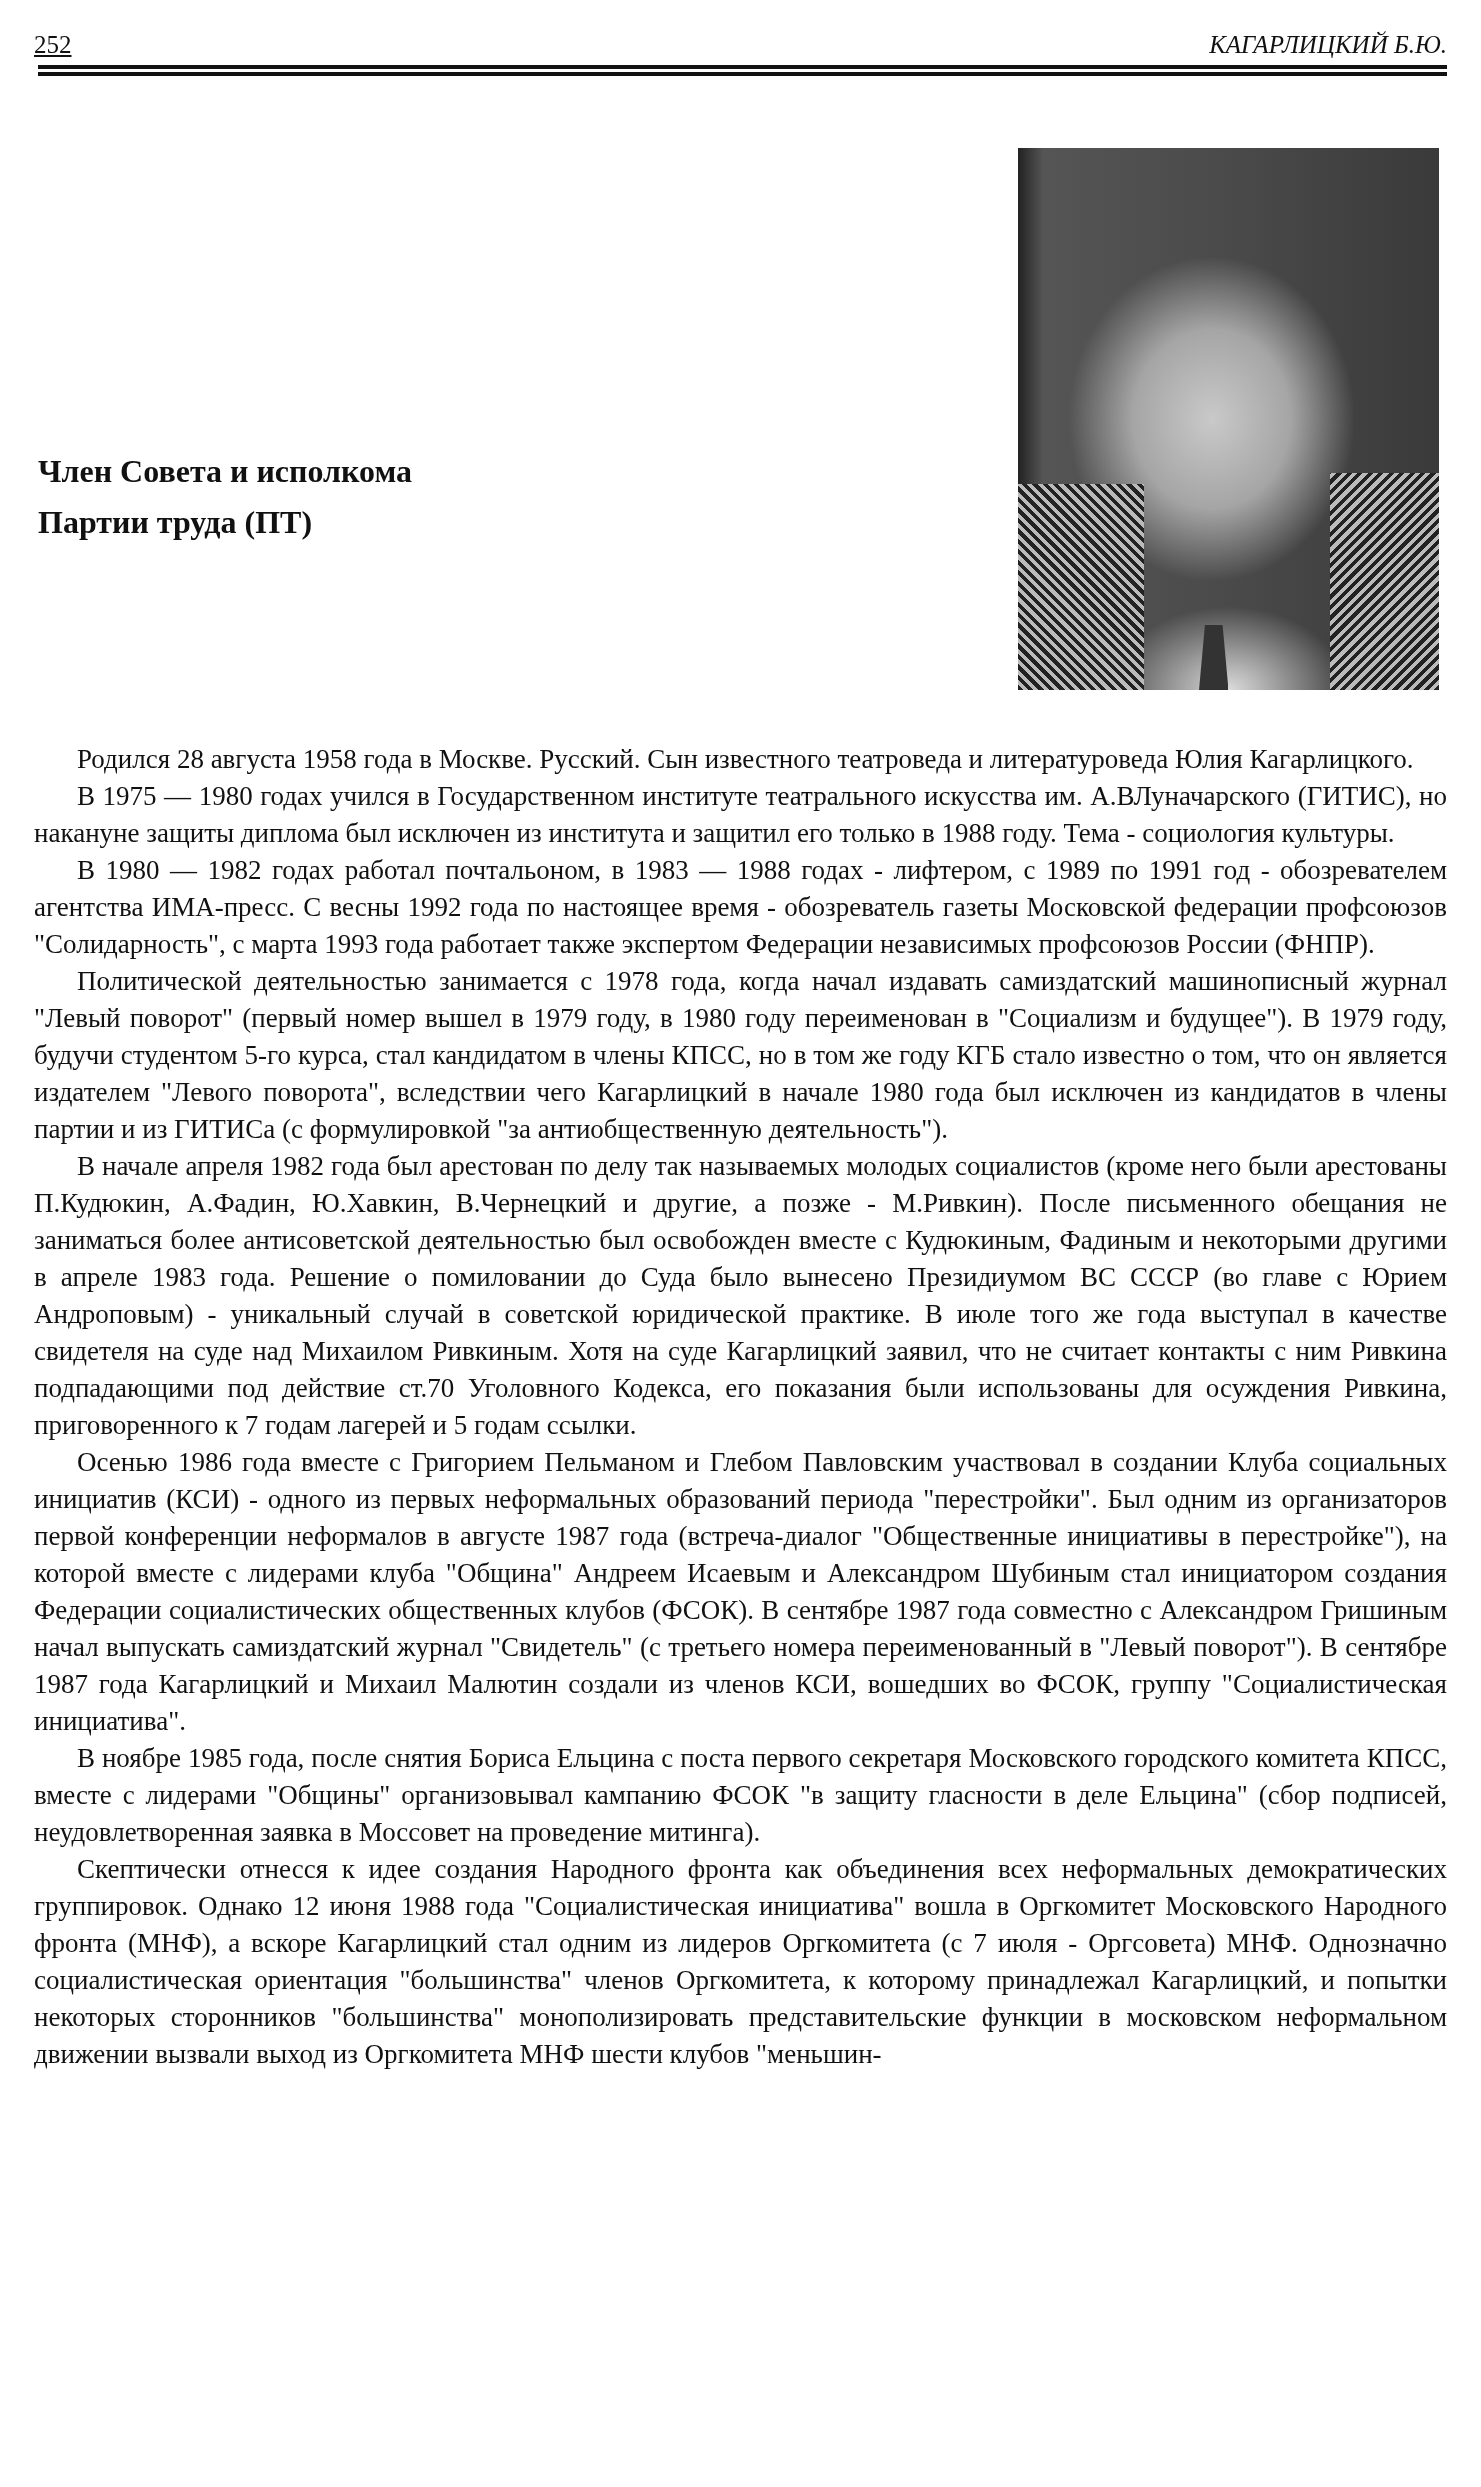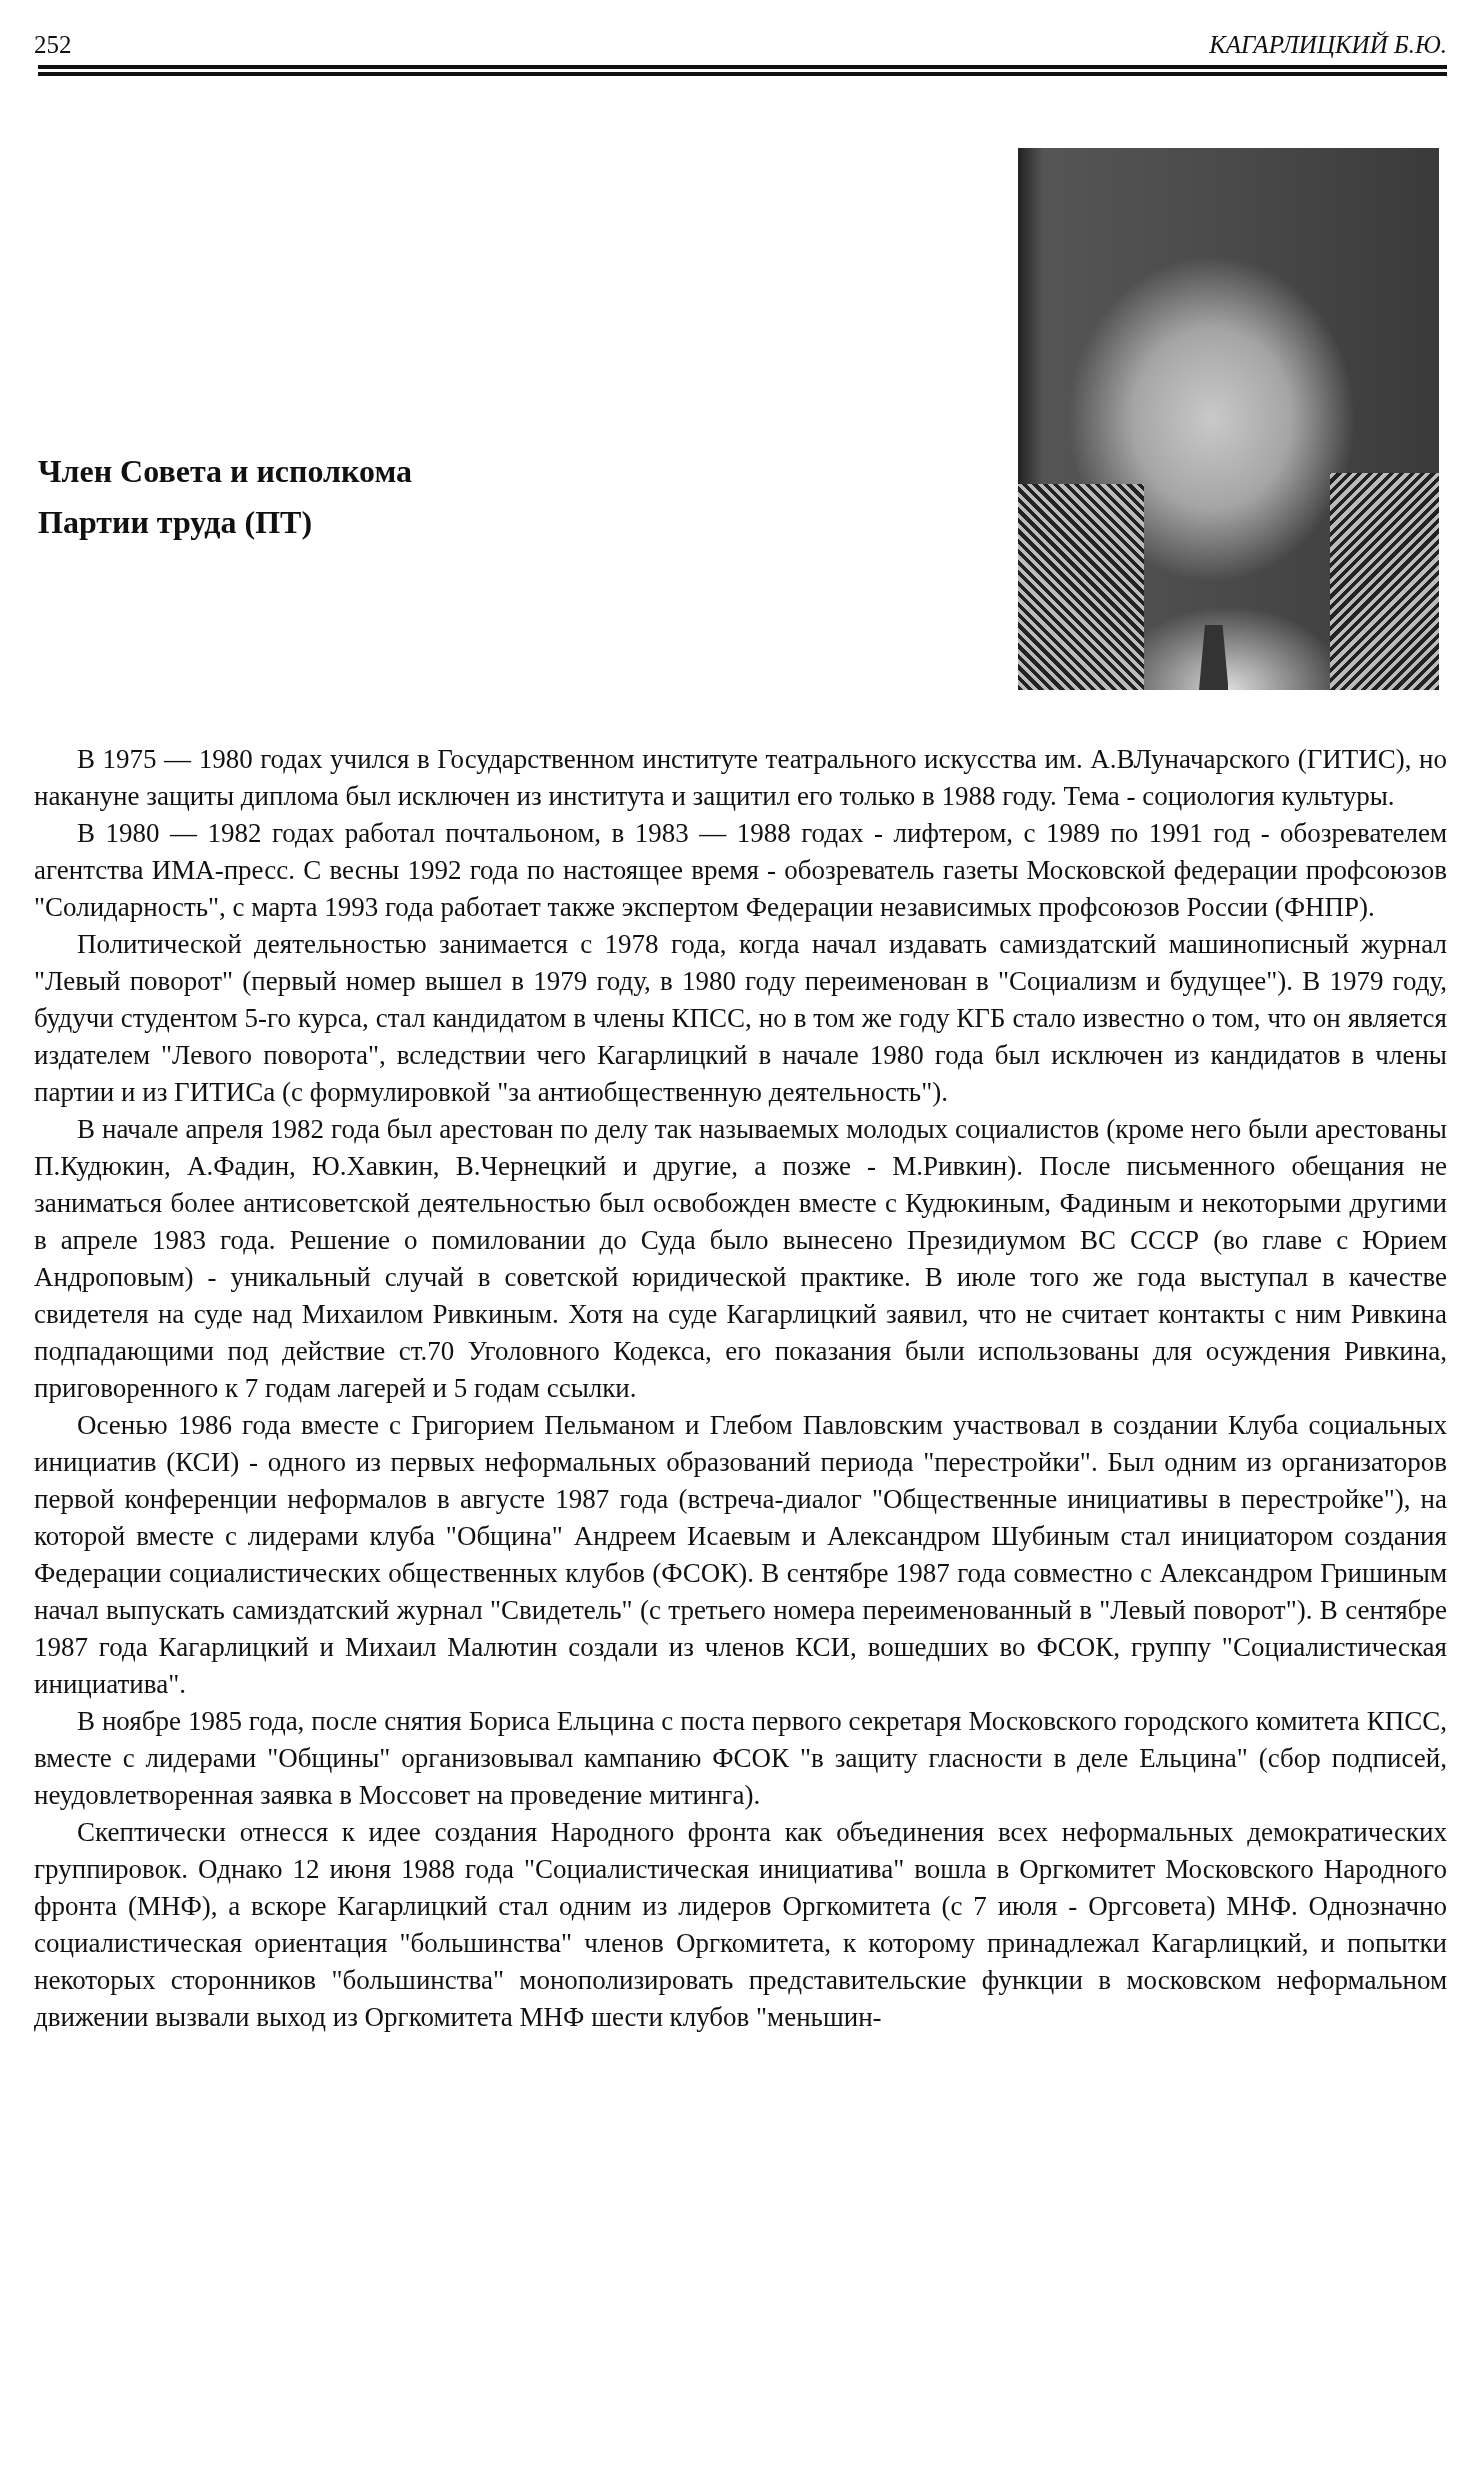--- a/index.html
+++ b/index.html
@@ -1,18 +1,18 @@
 <!DOCTYPE html>
 <html style="font-size:10px"><head>
 <meta charset="utf-8">
 <style>
   html, body { margin:0; padding:0; background:#ffffff; }
   body { width:1481px; height:2487px; position:relative; overflow:hidden; color:#111; font-family:"Liberation Serif","DejaVu Serif",serif; }
   .running-head { position:absolute; left:34px; right:34px; top:25px; height:37px; font-size:25px; }
-  .page-num { position:absolute; left:0; top:6.2px; }
+  .page-num { position:absolute; left:0; top:6.2px;text-decoration:underline; }
   .running-title { position:absolute; right:0; top:6.2px; font-style:italic;text-align:right; }
   .rule { position:absolute; left:38px; right:34px; height:4.3px; background:#111; }
   .rule.r1 { top:65px; } .rule.r2 { top:72px; }
   .name { position:absolute; left:38px; top:162px; font-weight:bold; font-size:59px; line-height:75px; }
   .role { position:absolute; left:38px; top:446px; font-weight:bold; font-size:32px; line-height:51px; }
   .photo { position:absolute; left:1018px; top:148px; width:421px; height:542px; background:
      radial-gradient(ellipse 34% 30% at 46% 50%, #c9c9c9 0%, #a5a5a5 55%, rgba(80,80,80,0) 100%),
      radial-gradient(ellipse 40% 22% at 50% 100%, #dcdcdc 0%, rgba(220,220,220,0) 70%),
      linear-gradient(90deg,#222 0%, #555 6%, #4a4a4a 50%, #3a3a3a 100%); }
   .photo .jacket-l { position:absolute; left:0; bottom:0; width:30%; height:38%; background:repeating-linear-gradient(45deg,#222 0 3.7px,#bbb 3.7px 7.4px); }
@@ -39,20 +39,21 @@
   <div>Партии труда (ПТ)</div>
 </div>
 
 <div class="photo">
   <div class="jacket-l"></div>
   <div class="jacket-r"></div>
   <div class="tie"></div>
 </div>
 
 <div class="body">
+  <p>Родился 28 августа 1958 года в Москве. Русский. Сын известного театроведа и литературоведа Юлия Кагарлицкого.</p>
   <p>В 1975 — 1980 годах учился в Государственном институте театрального искусства им. А.ВЛуначарского (ГИТИС), но накануне защиты диплома был исключен из института и защитил его только в 1988 году. Тема - социология культуры.</p>
   <p>В 1980 — 1982 годах работал почтальоном, в 1983 — 1988 годах - лифтером, с 1989 по 1991 год - обозревателем агентства ИМА-пресс. С весны 1992 года по настоящее время - обозреватель газеты Московской федерации профсоюзов "Солидарность", с марта 1993 года работает также экспертом Федерации независимых профсоюзов России (ФНПР).</p>
   <p>Политической деятельностью занимается с 1978 года, когда начал издавать самиздатский машинописный журнал "Левый поворот" (первый номер вышел в 1979 году, в 1980 году переименован в "Социализм и будущее"). В 1979 году, будучи студентом 5-го курса, стал кандидатом в члены КПСС, но в том же году КГБ стало известно о том, что он является издателем "Левого поворота", вследствии чего Кагарлицкий в начале 1980 года был исключен из кандидатов в члены партии и из ГИТИСа (с формулировкой "за антиобщественную деятельность").</p>
   <p>В начале апреля 1982 года был арестован по делу так называемых молодых социалистов (кроме него были арестованы П.Кудюкин, А.Фадин, Ю.Хавкин, В.Чернецкий и другие, а позже - М.Ривкин). После письменного обещания не заниматься более антисоветской деятельностью был освобожден вместе с Кудюкиным, Фадиным и некоторыми другими в апреле 1983 года. Решение о помиловании до Суда было вынесено Президиумом ВС СССР (во главе с Юрием Андроповым) - уникальный случай в советской юридической практике. В июле того же года выступал в качестве свидетеля на суде над Михаилом Ривкиным. Хотя на суде Кагарлицкий заявил, что не считает контакты с ним Ривкина подпадающими под действие ст.70 Уголовного Кодекса, его показания были использованы для осуждения Ривкина, приговоренного к 7 годам лагерей и 5 годам ссылки.</p>
   <p>Осенью 1986 года вместе с Григорием Пельманом и Глебом Павловским участвовал в создании Клуба социальных инициатив (КСИ) - одного из первых неформальных образований периода "перестройки". Был одним из организаторов первой конференции неформалов в августе 1987 года (встреча-диалог "Общественные инициативы в перестройке"), на которой вместе с лидерами клуба "Община" Андреем Исаевым и Александром Шубиным стал инициатором создания Федерации социалистических общественных клубов (ФСОК). В сентябре 1987 года совместно с Александром Гришиным начал выпускать самиздатский журнал "Свидетель" (с третьего номера переименованный в "Левый поворот"). В сентябре 1987 года Кагарлицкий и Михаил Малютин создали из членов КСИ, вошедших во ФСОК, группу "Социалистическая инициатива".</p>
   <p>В ноябре 1985 года, после снятия Бориса Ельцина с поста первого секретаря Московского городского комитета КПСС, вместе с лидерами "Общины" организовывал кампанию ФСОК "в защиту гласности в деле Ельцина" (сбор подписей, неудовлетворенная заявка в Моссовет на проведение митинга).</p>
   <p>Скептически отнесся к идее создания Народного фронта как объединения всех неформальных демократических группировок. Однако 12 июня 1988 года "Социалистическая инициатива" вошла в Оргкомитет Московского Народного фронта (МНФ), а вскоре Кагарлицкий стал одним из лидеров Оргкомитета (с 7 июля - Оргсовета) МНФ. Однозначно социалистическая ориентация "большинства" членов Оргкомитета, к которому принадлежал Кагарлицкий, и попытки некоторых сторонников "большинства" монополизировать представительские функции в московском неформальном движении вызвали выход из Оргкомитета МНФ шести клубов "меньшин-</p>
 </div>
 
 

